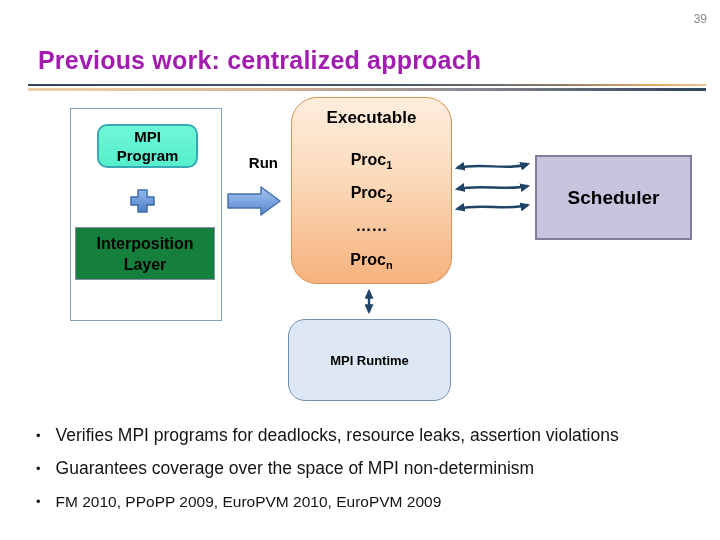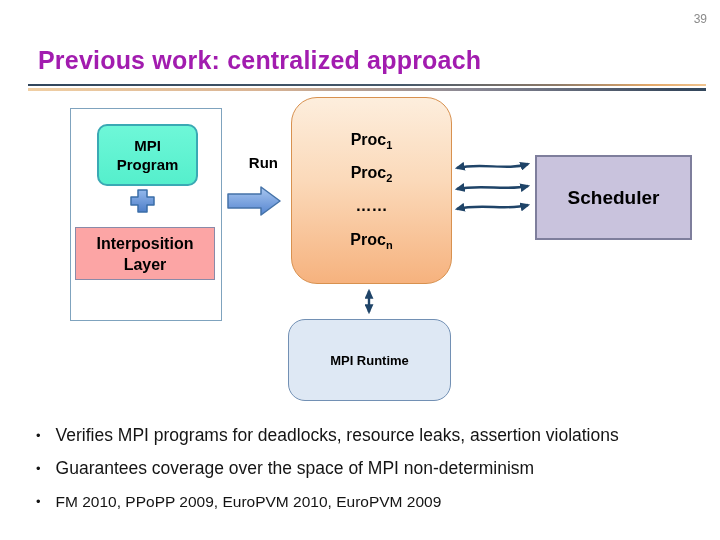--- a/index.html
+++ b/index.html
@@ -32,29 +32,29 @@
   }
 
   .box { position: absolute; box-sizing: border-box; display: flex; flex-direction: column; align-items: center; justify-content: center; text-align: center; }
 
   .program-container {
     left: 70px; top: 108px; width: 152px; height: 213px;
     background: #ffffff; border: 1.5px solid #7fa3be;
   }
 
   .mpi-program {
-    left: 97px; top: 124px; width: 101px; height: 62px;
+    left: 97px; top: 124px; width: 101px; height: 44px;
     background: linear-gradient(180deg, #6ef7d8, #55efcc);
     border: 2px solid #3aa9b4; border-radius: 10px;
     font-size: 15px; font-weight: bold; color: #000; line-height: 19px;
   }
 
   .interposition {
     left: 75px; top: 227px; width: 140px; height: 53px;
-    background: #fca5a5; border: 1.5px solid #8a8aa8;
+    background: #15803d; border: 1.5px solid #8a8aa8;
     font-size: 16px; font-weight: bold; color: #000; line-height: 21px;
   }
 
   .run-label {
     position: absolute; left: 230px; top: 154px; width: 48px;
     text-align: right; font-size: 15px; font-weight: bold; color: #000;
   }
 
   .executable {
     left: 291px; top: 97px; width: 161px; height: 187px;
@@ -111,20 +111,21 @@
   </div>
 
   <div class="box interposition">
     <span>Interposition</span>
     <span>Layer</span>
   </div>
 
   <div class="run-label">Run</div>
 
   <div class="box executable">
+    <div class="executable-title">Executable</div>
     <div class="proc-list">
       <div class="proc-line"><span>Proc</span><sub>1</sub></div>
       <div class="proc-line"><span>Proc</span><sub>2</sub></div>
       <div class="proc-line"><span>……</span><sub></sub></div>
       <div class="proc-line"><span>Proc</span><sub>n</sub></div>
     </div>
   </div>
 
   <div class="box scheduler">
     <span>Scheduler</span>

